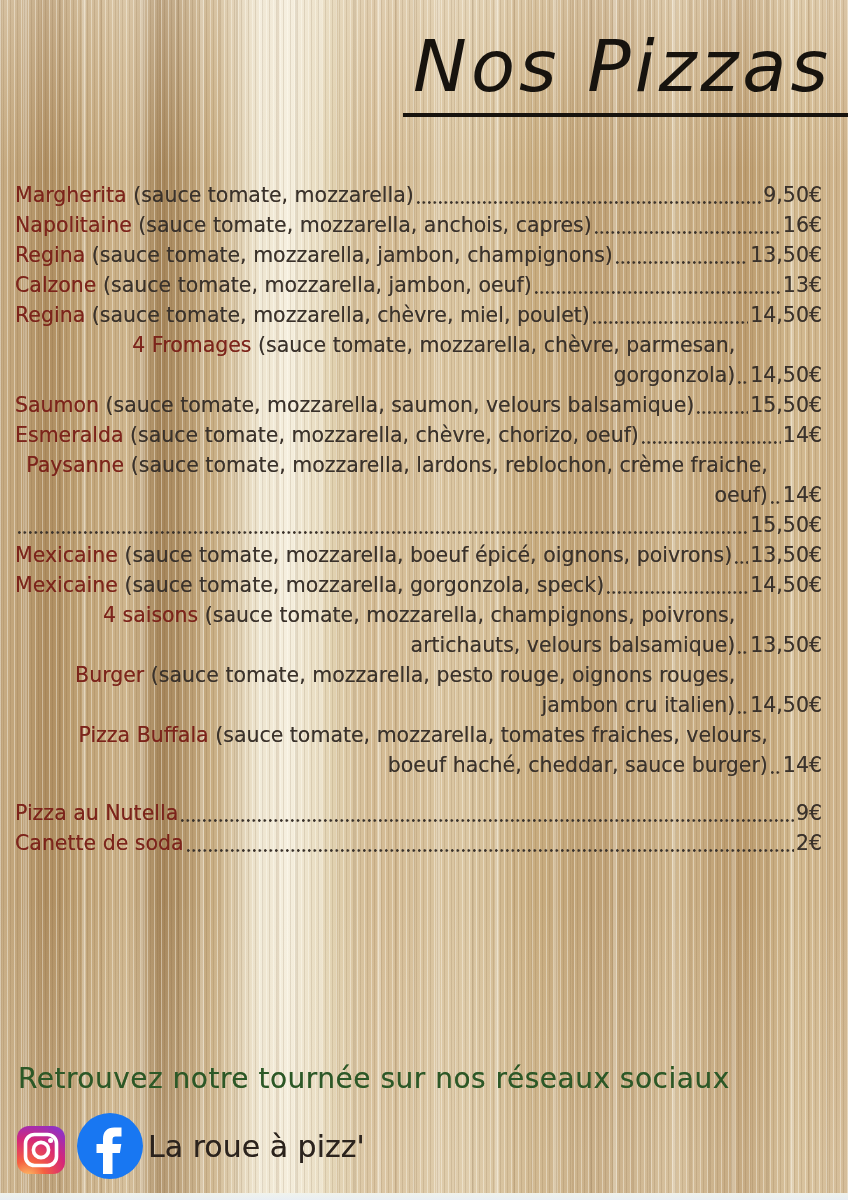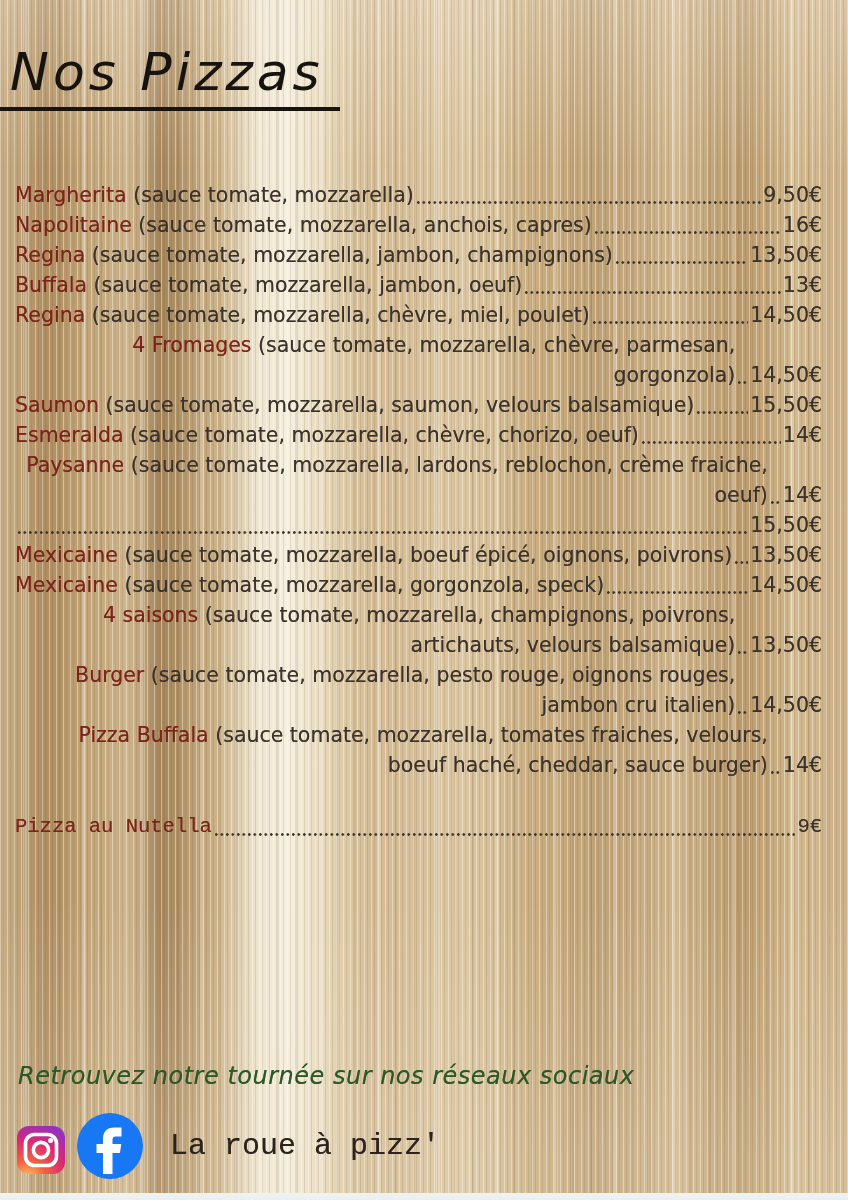--- a/index.html
+++ b/index.html
@@ -11,48 +11,47 @@
       repeating-linear-gradient(90deg, rgba(255,253,244,0.40) 0 1px, rgba(0,0,0,0) 1px 3px, rgba(113,82,44,0.15) 3px 4px, rgba(0,0,0,0) 4px 7px),
       repeating-linear-gradient(90deg, rgba(90,62,30,0.10) 0 2px, rgba(0,0,0,0) 2px 23px, rgba(255,255,250,0.26) 23px 27px, rgba(0,0,0,0) 27px 41px, rgba(140,100,55,0.14) 41px 43px, rgba(0,0,0,0) 43px 59px),
       linear-gradient(180deg, rgba(246,238,224,0.32) 0px, rgba(246,238,224,0) 170px, rgba(0,0,0,0) 900px, rgba(240,230,210,0.22) 1160px),
       linear-gradient(90deg,
         #c9ae85 0%, #ae8d60 5.5%, #bd9f72 9%, #cfb68e 15%, #a5855a 19%,
         #c8ad82 25%, #ece2cb 30%, #f6f0e0 34%, #e2d3b2 39%, #d3ba93 44%,
         #dbc7a3 55%, #c9ad80 63%, #bfa176 71%, #d0b78f 80%, #b9986a 87%,
         #d2b98f 94%, #cdb189 100%);
   }
   .title{
-    position:absolute;top:42px;left:0;width:100%;text-align:left;margin:0;
-    font-style:italic;font-weight:500;font-size:52px;letter-spacing:4px;
+    position:absolute;top:24px;left:0;width:100%;text-align:right;margin:0;
+    font-style:italic;font-weight:500;font-size:72px;letter-spacing:4px;
     color:var(--title-black,#17130e);
   }
   .title-inner{display:inline-block;border-bottom:4px solid var(--title-black,#17130e);padding:0 16px 5px 10px;}
   .menu{position:absolute;top:180px;left:15px;right:26px;}
   .menu-list{font-size:20.5px;line-height:30px;color:var(--text-dark,#3a322b);text-shadow:0 0 0.5px rgba(58,50,43,0.55);}
-  .extras{margin-top:32px;font-family:Liberation Mono, monospace;}
+  .extras{margin-top:18px;}
   .item{display:flex;align-items:flex-end;}
   .entry{flex:0 1 auto;min-width:0;text-align:right;}
   .iname{color:var(--name-red,#7c241b);text-shadow:0 0 0.5px rgba(124,36,27,0.6);}
   .idesc{color:var(--text-dark,#3a322b);}
   .leader{
     flex:1 0 10px;height:3px;margin:0 2px 6px 3px;
     background-image:radial-gradient(circle at 1.3px 1.5px, var(--text-dark,#3a322b) 1.1px, rgba(0,0,0,0) 1.5px);
     background-size:5.5px 3px;background-repeat:repeat-x;
   }
   .iprice{white-space:nowrap;color:var(--text-dark,#3a322b);}
   .social-text{
     position:absolute;top:1062px;left:18px;right:10px;
-    font-size:24px;letter-spacing:0.5px;color:var(--social-green,#2c5827);
+    font-size:28px;letter-spacing:0.5px;color:var(--social-green,#2c5827);
     text-shadow:0 0 0.6px rgba(44,88,39,0.6);
-    font-style:italic;
   }
   .social-row{position:absolute;top:1112px;left:16px;display:flex;align-items:center;}
   .ig{display:inline-flex;width:50px;height:50px;margin-top:8px;}
   .fb{display:inline-flex;width:68px;height:68px;margin-left:10px;color:var(--facebook-blue,#1877f2);}
-  .brand{margin-left:26px;font-size:30px;color:#2b231d;text-shadow:0 0 0.5px rgba(43,35,29,0.55);font-family:Liberation Mono, monospace;}
+  .brand{margin-left:4px;font-size:30px;color:#2b231d;text-shadow:0 0 0.5px rgba(43,35,29,0.55);}
   .scan-edge{position:absolute;left:0;right:0;bottom:0;height:7px;background:linear-gradient(180deg,#f0f3ee,#e9eff5);}
 </style>
 </head>
 <body>
 
 <div class="page">
 
   <h1 class="title"><span class="title-inner">Nos Pizzas</span></h1>
 
   <div class="menu">
@@ -66,21 +65,21 @@
     <span class="entry"><span class="iname">Napolitaine</span><span class="idesc"> (sauce tomate, mozzarella, anchois, capres)</span></span>
     <span class="leader"></span>
     <span class="iprice">16€</span>
   </div>
         <div class="item">
     <span class="entry"><span class="iname">Regina</span><span class="idesc"> (sauce tomate, mozzarella, jambon, champignons)</span></span>
     <span class="leader"></span>
     <span class="iprice">13,50€</span>
   </div>
         <div class="item">
-    <span class="entry"><span class="iname">Buffala</span><span class="idesc"> (sauce tomate, mozzarella, jambon, oeuf)</span></span>
+    <span class="entry"><span class="iname">Calzone</span><span class="idesc"> (sauce tomate, mozzarella, jambon, oeuf)</span></span>
     <span class="leader"></span>
     <span class="iprice">13€</span>
   </div>
         <div class="item">
     <span class="entry"><span class="iname">Regina</span><span class="idesc"> (sauce tomate, mozzarella, chèvre, miel, poulet)</span></span>
     <span class="leader"></span>
     <span class="iprice">14,50€</span>
   </div>
         <div class="item">
     <span class="entry"><span class="iname">4 Fromages</span><span class="idesc"> (sauce tomate, mozzarella, chèvre, parmesan, gorgonzola)</span></span>
@@ -131,20 +130,25 @@
     <span class="leader"></span>
     <span class="iprice">14€</span>
   </div>
       </div>
     <div class="menu-list extras">
         <div class="item">
     <span class="entry"><span class="iname">Pizza au Nutella</span><span class="idesc"></span></span>
     <span class="leader"></span>
     <span class="iprice">9€</span>
   </div>
+        <div class="item">
+    <span class="entry"><span class="iname">Canette de soda</span><span class="idesc"></span></span>
+    <span class="leader"></span>
+    <span class="iprice">2€</span>
+  </div>
       </div>
   </div>
 
   <div class="social-text">Retrouvez notre tournée sur nos réseaux sociaux</div>
 
   <div class="social-row">
     <span class="ig">
       <svg width="50" height="50" viewBox="0 0 50 50" aria-hidden="true">
         <defs>
           <radialGradient id="igGrad" cx="0.22" cy="1.08" r="1.45">

